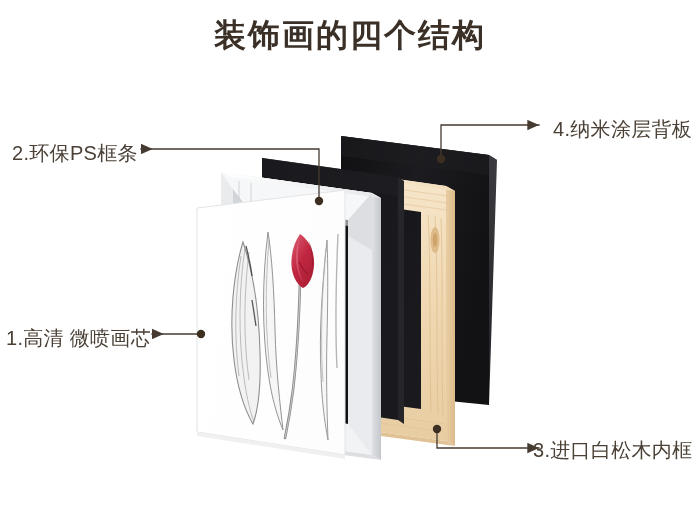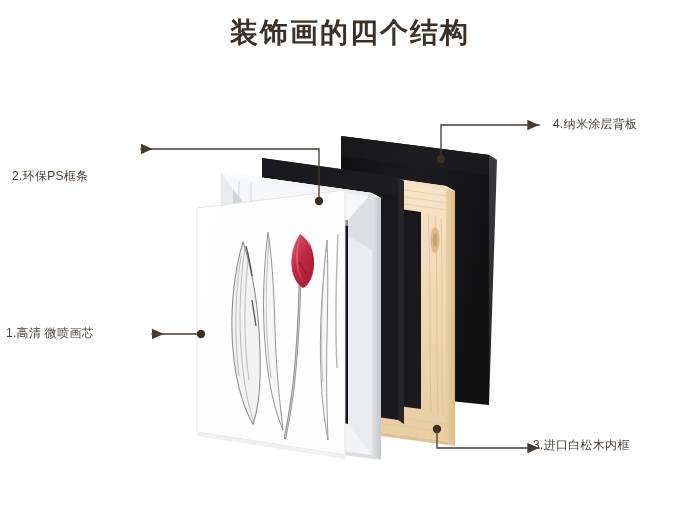--- a/index.html
+++ b/index.html
@@ -19,36 +19,36 @@
     left: 0; top: 0;
     width: 700px; height: 529px;
   }
   #title {
     position: absolute;
     left: 0;
     top: 14px;
     width: 700px;
     text-align: center;
     font-family: "Liberation Serif", "DejaVu Serif", serif;
-    font-size: 28px;
+    font-size: 32px;
     font-weight: 700;
     letter-spacing: 2px;
     color: #3a3027;
     white-space: nowrap;
   }
   .callout-label {
     position: absolute;
     font-family: "Liberation Sans", "DejaVu Sans", sans-serif;
-    font-size: 12px;
+    font-size: 20px;
     color: #4a4036;
     white-space: nowrap;
     letter-spacing: 0.3px;
   }
   #label-1 { left: 6px;  top: 325px; }
-  #label-2 { left: 12px; top: 140px; margin-top: 28px; }
+  #label-2 { left: 12px; top: 140px; }
   #label-3 { left: 533px; top: 437px; }
   #label-4 { left: 553px; top: 116px; }
 
   svg.overlay {
     position: absolute;
     left: 0; top: 0;
     width: 700px; height: 529px;
     pointer-events: none;
   }
 </style>

